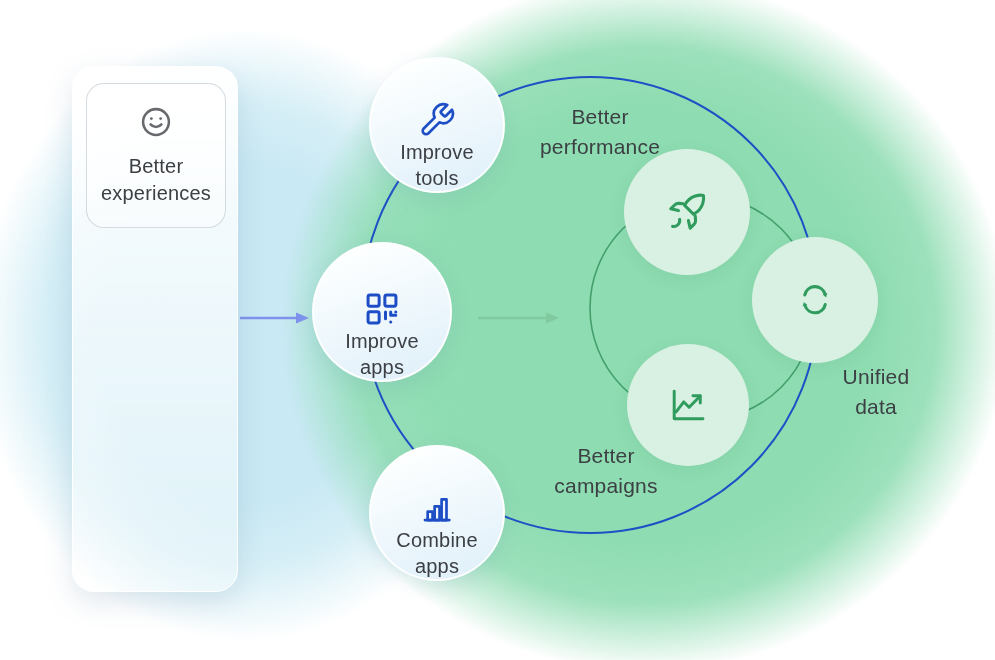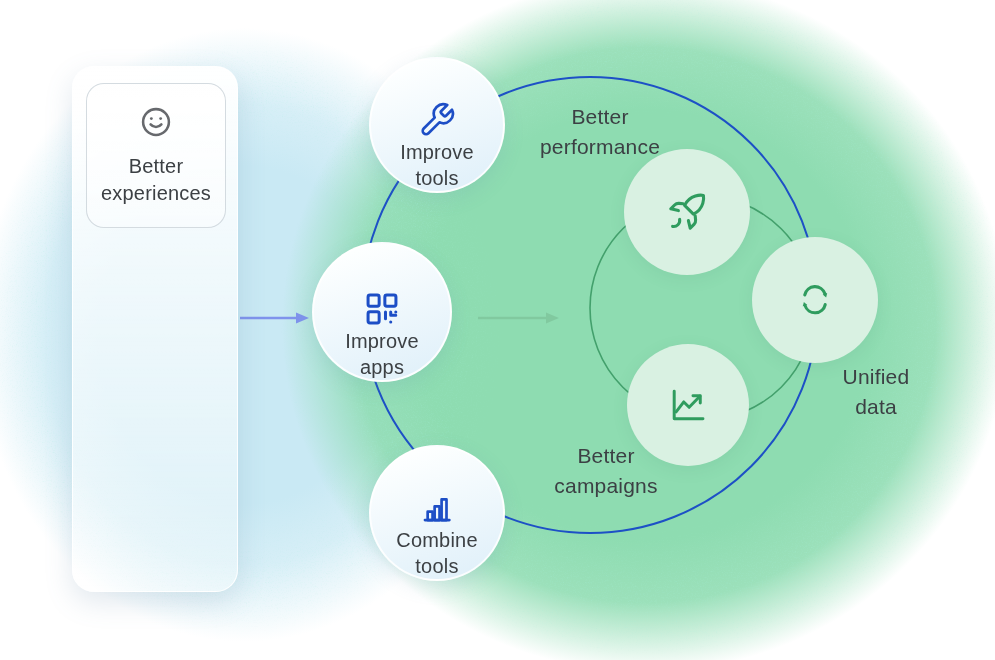--- a/index.html
+++ b/index.html
@@ -165,21 +165,21 @@
   <div class="abs pnode" style="left:369px;top:445px;width:136px;height:136px;">
     <span class="ic">
       <svg class="icon" width="38" height="38" viewBox="0 0 24 24" fill="none" stroke="currentColor" stroke-width="1.7" stroke-linecap="round" stroke-linejoin="round">
         <path d="M4.4 19.6 h15.4"></path>
         <rect x="6.1" y="14.3" width="3.1" height="5.3"></rect>
         <rect x="10.5" y="11" width="3.1" height="8.6"></rect>
         <rect x="14.9" y="6.6" width="3.1" height="13"></rect>
       </svg>
     </span>
     <div class="nlabel">Combine
-tools</div>
+apps</div>
   </div>
 
   <div class="abs gnode" style="left:624px;top:149px;width:126px;height:126px;">
     <span class="ic">
       <svg class="icon" width="48" height="48" viewBox="0 0 24 24" fill="none" stroke="currentColor" stroke-width="1.55" stroke-linecap="round" stroke-linejoin="round">
         <path d="M10.8 8.7 C11.9 6.4 13.9 4.7 16.2 4 c1.5-.45 3-.5 4-.3 .2 1 .15 2.5-.3 4 -.7 2.3-2.4 4.3-4.7 5.4 Z"></path>
         <path d="M10.1 7.9 l-2.1-.2 a2.8 2.8 0 0 0-2.2.8 L3.9 10.4 l3.8.9"></path>
         <path d="M16.1 13.9 l.2 2.1 a2.8 2.8 0 0 1-.8 2.2 l-1.9 1.9 -.9-3.8"></path>
         <path d="M8.3 15.7 a3 3 0 0 1-3.5 3.5"></path>
       </svg>

